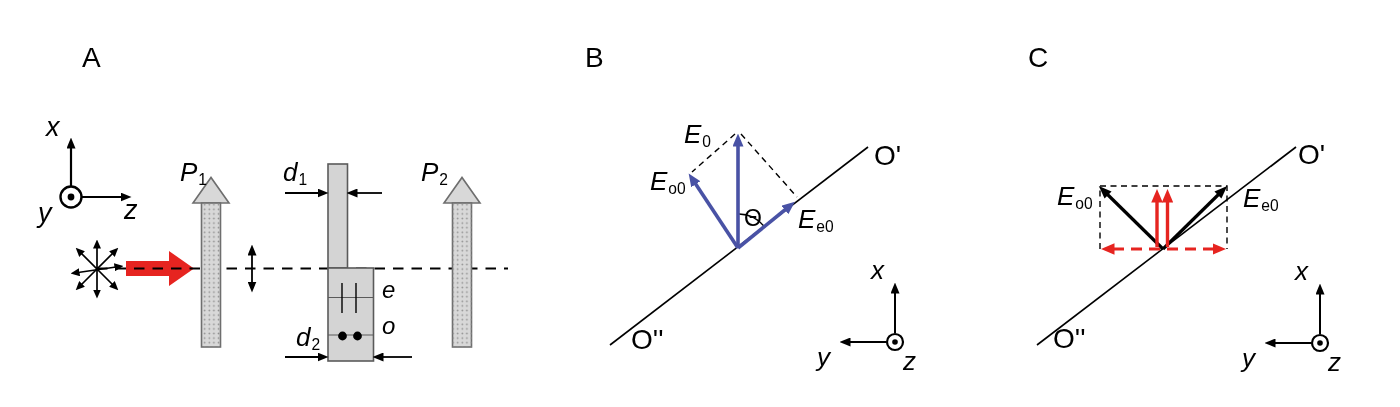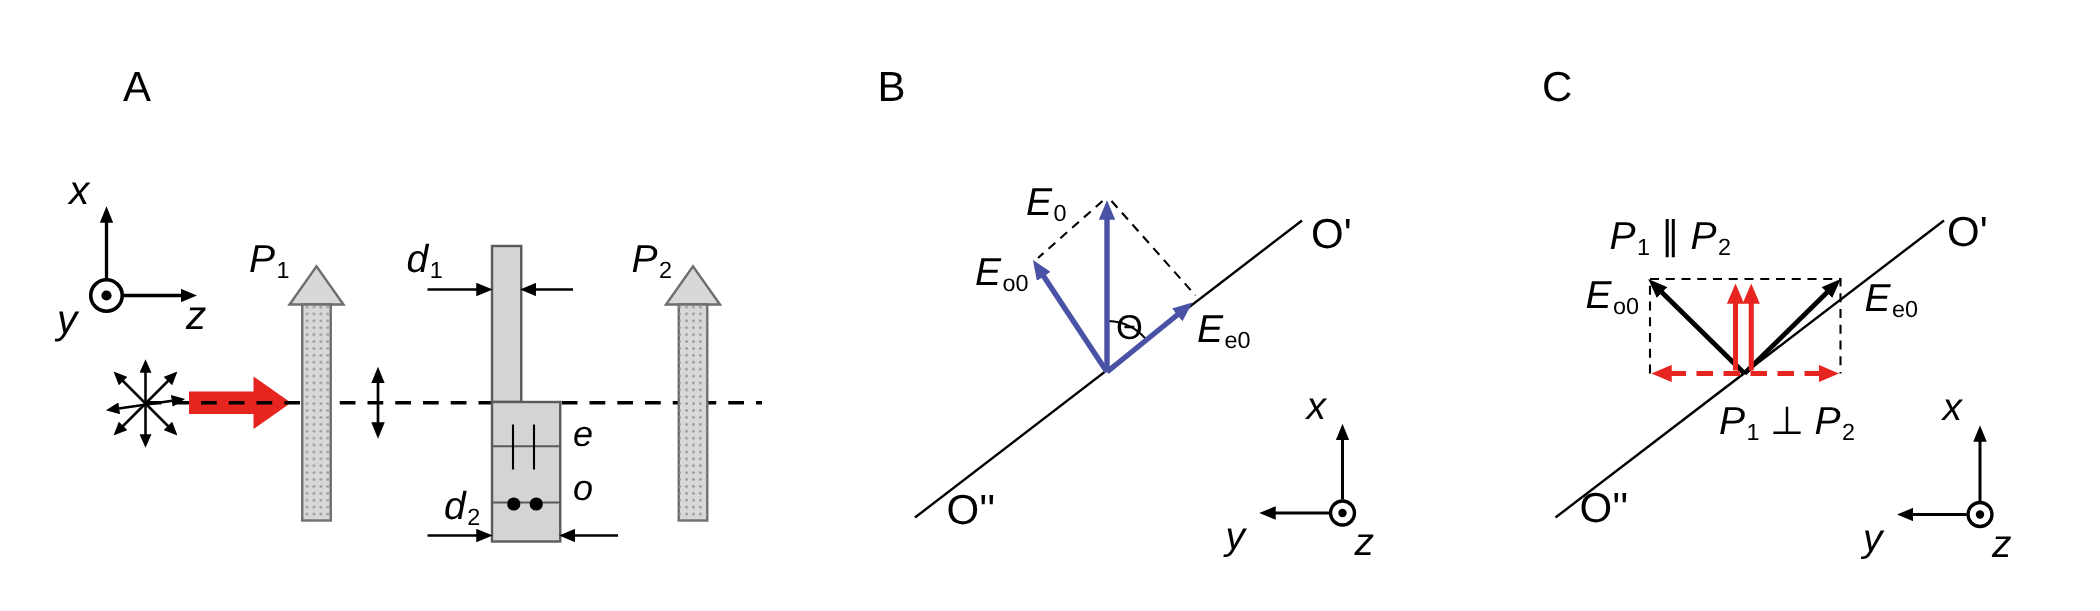--- a/index.html
+++ b/index.html
@@ -174,22 +174,22 @@
         <circle cx="1320" cy="343" r="8" fill="#fff" class="st-black" stroke-width="2.2"></circle>
         <circle cx="1320" cy="343" r="2.8" class="fl-black"></circle>
       </g>
     </g>
   </svg>
 
   <div class="lbl fs28" style="left:82px;top:44px">A</div>
   <div class="lbl fs27 it" style="left:46px;top:114px">x</div>
   <div class="lbl fs27 it" style="left:38px;top:200px">y</div>
   <div class="lbl fs27 it" style="left:124px;top:197px">z</div>
-  <div class="lbl fs26" style="left:166px;top:159px"><span class="it">P</span><sub>1</sub></div>
-  <div class="lbl fs26" style="left:271px;top:159px"><span class="it">d</span><sub>1</sub></div>
+  <div class="lbl fs26" style="left:180px;top:159px"><span class="it">P</span><sub>1</sub></div>
+  <div class="lbl fs26" style="left:283px;top:159px"><span class="it">d</span><sub>1</sub></div>
   <div class="lbl fs26" style="left:421px;top:159px"><span class="it">P</span><sub>2</sub></div>
   <div class="lbl fs26" style="left:296px;top:324px"><span class="it">d</span><sub>2</sub></div>
   <div class="lbl fs24 it" style="left:382px;top:278px">e</div>
   <div class="lbl fs24 it" style="left:382px;top:314px">o</div>
 
   <div class="lbl fs28" style="left:585px;top:44px">B</div>
   <div class="lbl fs28" style="left:874px;top:142px">O'</div>
   <div class="lbl fs28" style="left:631px;top:326px">O''</div>
   <div class="lbl fs25" style="left:684px;top:121px"><span class="it">E</span><sub>0</sub></div>
   <div class="lbl fs25" style="left:650px;top:168px"><span class="it">E</span><sub>o0</sub></div>
@@ -197,19 +197,17 @@
   <div class="lbl fs23" style="left:744px;top:207px">Θ</div>
   <div class="lbl fs25 it" style="left:871px;top:257px">x</div>
   <div class="lbl fs25 it" style="left:817px;top:344px">y</div>
   <div class="lbl fs25 it" style="left:903px;top:348px">z</div>
 
   <div class="lbl fs28" style="left:1028px;top:44px">C</div>
   <div class="lbl fs28" style="left:1298px;top:141px">O'</div>
   <div class="lbl fs28" style="left:1053px;top:325px">O''</div>
   <div class="lbl fs25" style="left:1057px;top:183px"><span class="it">E</span><sub>o0</sub></div>
   <div class="lbl fs25" style="left:1243px;top:185px"><span class="it">E</span><sub>e0</sub></div>
-  <div class="lbl fs26" style="left:1073px;top:144px"><span class="it">P</span><sub>1</sub><span class="op">∥</span><span class="it">P</span><sub>2</sub></div>
-  <div class="lbl fs26" style="left:1146px;top:267px"><span class="it">P</span><sub>1</sub><span class="op">⊥</span><span class="it">P</span><sub>2</sub></div>
   <div class="lbl fs25 it" style="left:1295px;top:258px">x</div>
   <div class="lbl fs25 it" style="left:1242px;top:345px">y</div>
   <div class="lbl fs25 it" style="left:1328px;top:349px">z</div>
 
 </div>
 
 </body></html>

